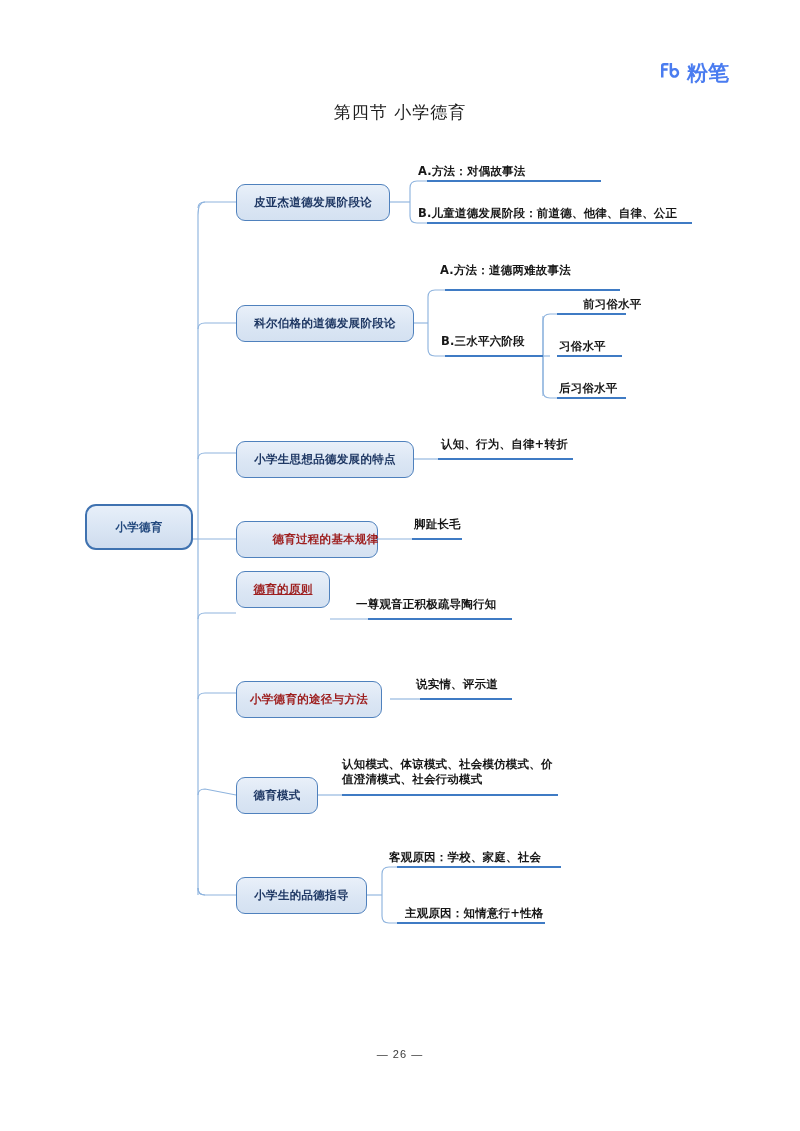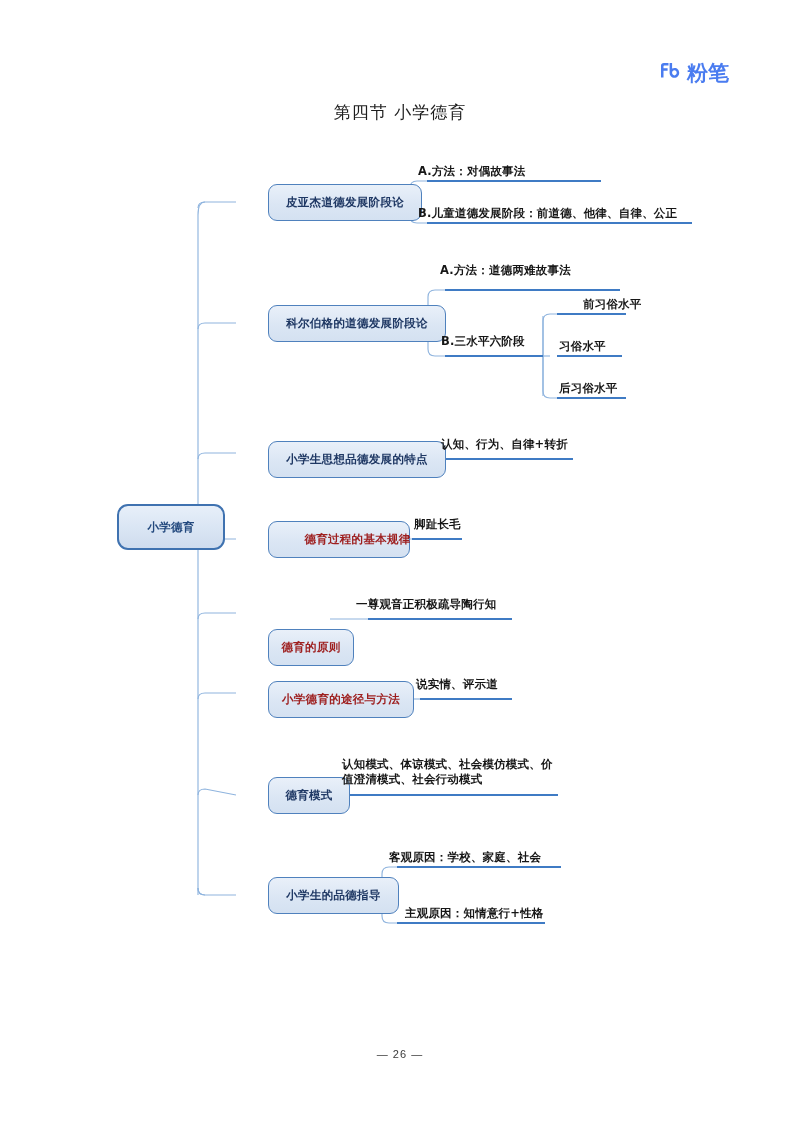--- a/index.html
+++ b/index.html
@@ -52,21 +52,20 @@
     border:1.3px solid #4f81bd;
     border-radius:9px;
     background:linear-gradient(180deg,#e9f0f9 0%,#dbe6f4 55%,#d4e1f1 100%);
     display:flex;align-items:center;justify-content:center;
     font-size:11.5px;
     font-weight:bold;
     color:#1f3864;
     white-space:nowrap;
     letter-spacing:.3px;
     font-family:"DejaVu Sans","Liberation Sans",sans-serif;
-    margin-left:32px;
   }
   .node.root{
     border:2.4px solid #3f72b0;
     border-radius:11px;
     color:#23497e;
     background:linear-gradient(180deg,#e7eff9 0%,#d8e4f3 60%,#cfdcee 100%);
   }
   .node.red{ color:#9e2020; }
 
   
@@ -192,21 +191,21 @@
   </div>
 
   <div class="node" style="left:236px;top:441px;width:178px;height:37px;">
     <span>小学生思想品德发展的特点</span>
   </div>
 
   <div class="node red" style="left:236px;top:521px;width:142px;height:37px;padding-left:37px;">
     <span>德育过程的基本规律</span>
   </div>
 
-  <div class="node red" style="left:236px;top:629px;width:86px;height:37px;">
+  <div class="node red" style="left:236px;top:571px;width:94px;height:37px;text-decoration:underline;">
     <span>德育的原则</span>
   </div>
 
   <div class="node red" style="left:236px;top:681px;width:146px;height:37px;">
     <span>小学德育的途径与方法</span>
   </div>
 
   <div class="node" style="left:236px;top:777px;width:82px;height:37px;">
     <span>德育模式</span>
   </div>

